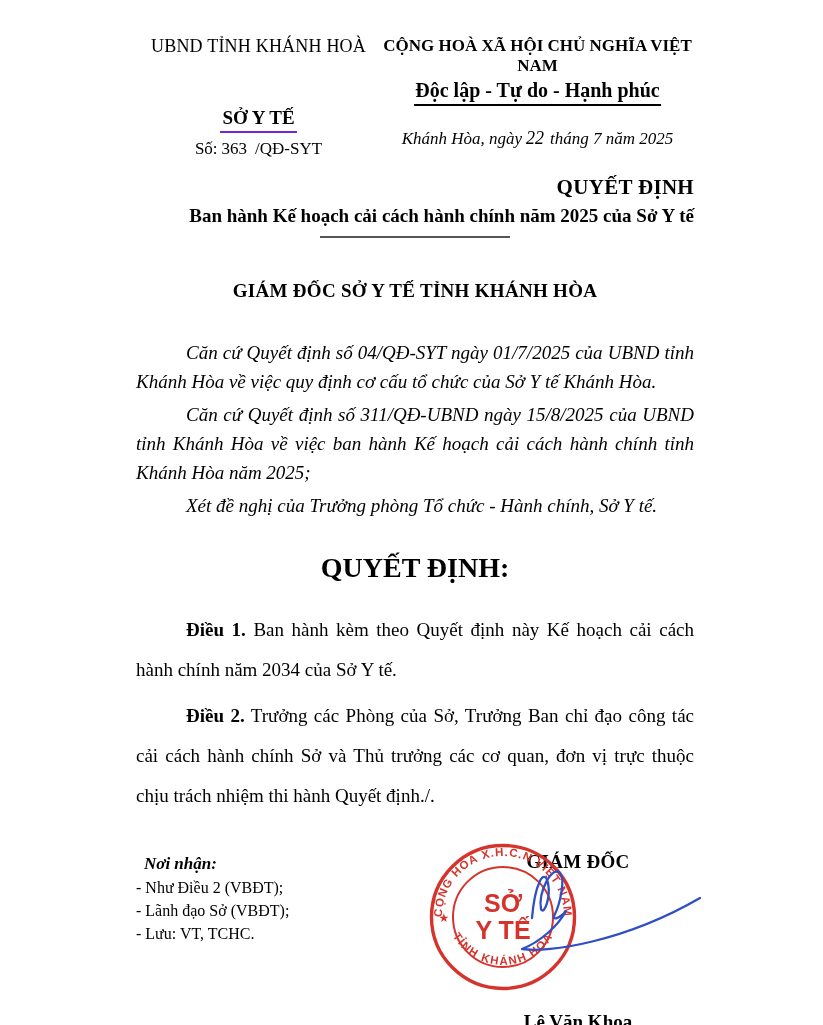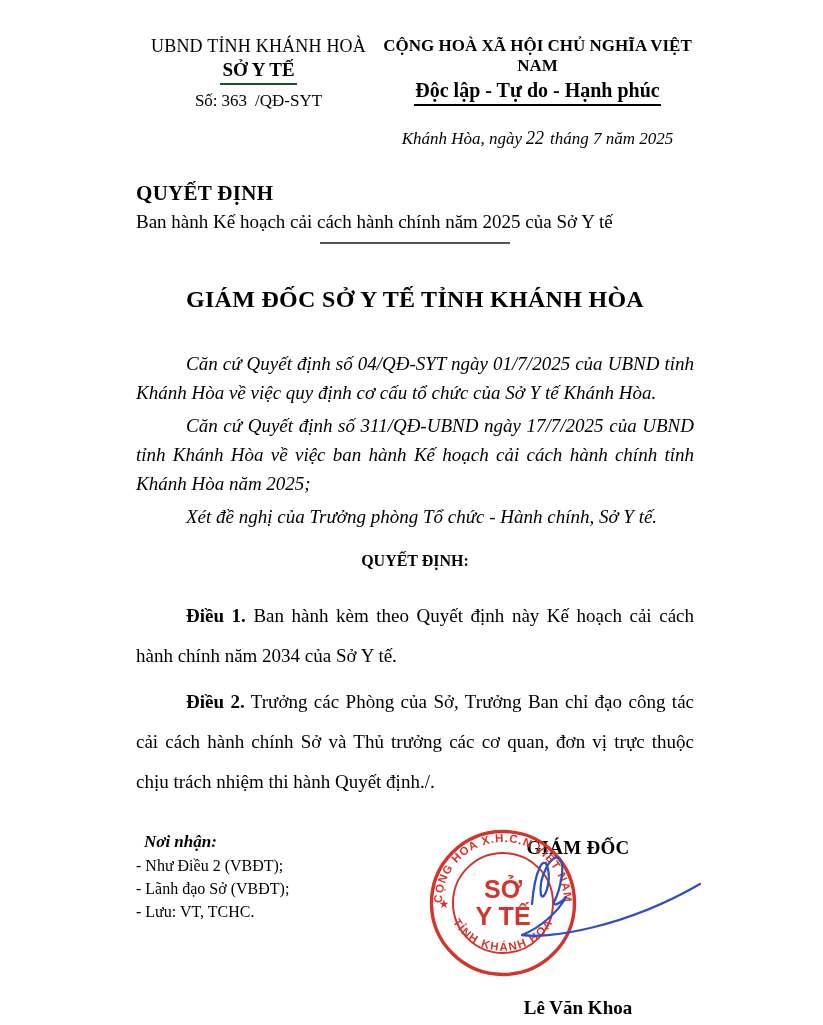--- a/index.html
+++ b/index.html
@@ -13,51 +13,51 @@
     color: #000;
     padding: 36px 56px 0 63px;
     overflow: hidden;
   }
   
   .hdr { display: flex; }
   .hdr-left { width: 245px; text-align: center; flex-shrink: 0; }
   .hdr-right { flex: 1; text-align: center; }
   .org-parent { font-size: 18px; letter-spacing: .2px; }
   .org-name { font-size: 19px; font-weight: bold; margin-top: 2px; }
-  .org-name .u { display: inline-block; border-bottom: 2px solid #14532d; padding: 0 2px 2px; }
+  .org-name .u { display: inline-block; border-bottom: 2px solid #6d28d9; padding: 0 2px 2px; margin-top: 48px; }
   .nat1 { font-size: 17px; font-weight: bold; }
   .nat2 { font-size: 20px; font-weight: bold; margin-top: 3px; }
   .nat2 .u { display: inline-block; border-bottom: 2px solid #000; padding: 0 1px 2px; }
   .doc-no { font-size: 17px; margin-top: 6px; }
   .doc-no .fill { padding: 0 8px 0 4px; }
   .place-date { font-size: 17px; font-style: italic; margin-top: 22px; }
   .place-date .fill { padding: 0 6px 0 4px; font-size: 18px; }
   
-  .title-block { text-align: left; margin-top: 32px; }
+  .title-block { text-align: right; margin-top: 16px; }
   .doc-type { font-size: 21px; font-weight: bold; letter-spacing: .3px; }
-  .doc-subject { font-size: 19px; font-weight: normal; margin-top: 5px; }
+  .doc-subject { font-size: 19px; font-weight: bold; margin-top: 5px; }
   .title-rule { width: 190px; height: 2px; background: #555; margin: 9px auto 0; }
-  .authority { text-align: center; font-size: 24px; font-weight: bold; margin-top: 42px; letter-spacing: .3px; }
+  .authority { text-align: center; font-size: 19px; font-weight: bold; margin-top: 42px; letter-spacing: .3px; }
   
   .preamble { margin-top: 36px; }
   .preamble p {
     font-style: italic; font-size: 19px; line-height: 29px;
     text-align: justify; text-indent: 50px; margin-bottom: 4px;
   }
-  .order-heading { text-align: center; font-size: 16px; font-weight: bold; margin-top: 21px; }
+  .order-heading { text-align: center; font-size: 28px; font-weight: bold; margin-top: 32px; }
   
   .articles { margin-top: 26px; }
   .articles p {
     font-size: 19px; line-height: 40px; text-align: justify;
     text-indent: 50px; margin-bottom: 6px;
   }
   .articles b { font-weight: bold; }
   
   .footer { position: relative; margin-top: 30px; height: 250px; }
-  .recipients { position: absolute; left: 0; top: 0; width: 300px; }
+  .recipients { position: absolute; left: 0; top: 8px; width: 300px; }
   .recipients-heading { font-size: 17px; font-weight: bold; font-style: italic; margin-left: 8px; }
   .recipients-list { list-style: none; font-size: 16px; line-height: 23px; margin-top: 2px; }
   .sig-block { position: absolute; left: 312px; top: 5px; width: 260px; text-align: center; }
   .sig-title { font-size: 19px; font-weight: bold; letter-spacing: .3px; }
   .sig-name { font-size: 19px; font-weight: bold; margin-top: 138px; }
   .seal { position: absolute; left: 292px; top: -4px; width: 150px; height: 150px; }
   .autograph { position: absolute; left: 368px; top: 8px; width: 212px; height: 102px; }
 </style>
 </head>
 <body>
@@ -80,21 +80,21 @@
   <div class="title-block">
     <div class="doc-type">QUYẾT ĐỊNH</div>
     <div class="doc-subject">Ban hành Kế hoạch cải cách hành chính năm 2025 của Sở Y tế</div>
     <div class="title-rule"></div>
   </div>
 
   <div class="authority">GIÁM ĐỐC SỞ Y TẾ TỈNH KHÁNH HÒA</div>
 
   <div class="preamble">
     <p>Căn cứ Quyết định số 04/QĐ-SYT ngày 01/7/2025 của UBND tỉnh Khánh Hòa về việc quy định cơ cấu tổ chức của Sở Y tế Khánh Hòa.</p>
-    <p>Căn cứ Quyết định số 311/QĐ-UBND ngày 17/7/2025 của UBND tỉnh Khánh Hòa về việc ban hành Kế hoạch cải cách hành chính tỉnh Khánh Hòa năm 2025;</p>
+    <p>Căn cứ Quyết định số 311/QĐ-UBND ngày 15/8/2025 của UBND tỉnh Khánh Hòa về việc ban hành Kế hoạch cải cách hành chính tỉnh Khánh Hòa năm 2025;</p>
     <p>Xét đề nghị của Trưởng phòng Tổ chức - Hành chính, Sở Y tế.</p>
   </div>
 
   <div class="order-heading">QUYẾT ĐỊNH:</div>
 
   <div class="articles">
     <p><b>Điều 1.</b> <span>Ban hành kèm theo Quyết định này Kế hoạch cải cách hành chính năm 2034 của Sở Y tế.</span></p>
     <p><b>Điều 2.</b> <span>Trưởng các Phòng của Sở, Trưởng Ban chỉ đạo công tác cải cách hành chính Sở và Thủ trưởng các cơ quan, đơn vị trực thuộc chịu trách nhiệm thi hành Quyết định./.</span></p>
   </div>
 

